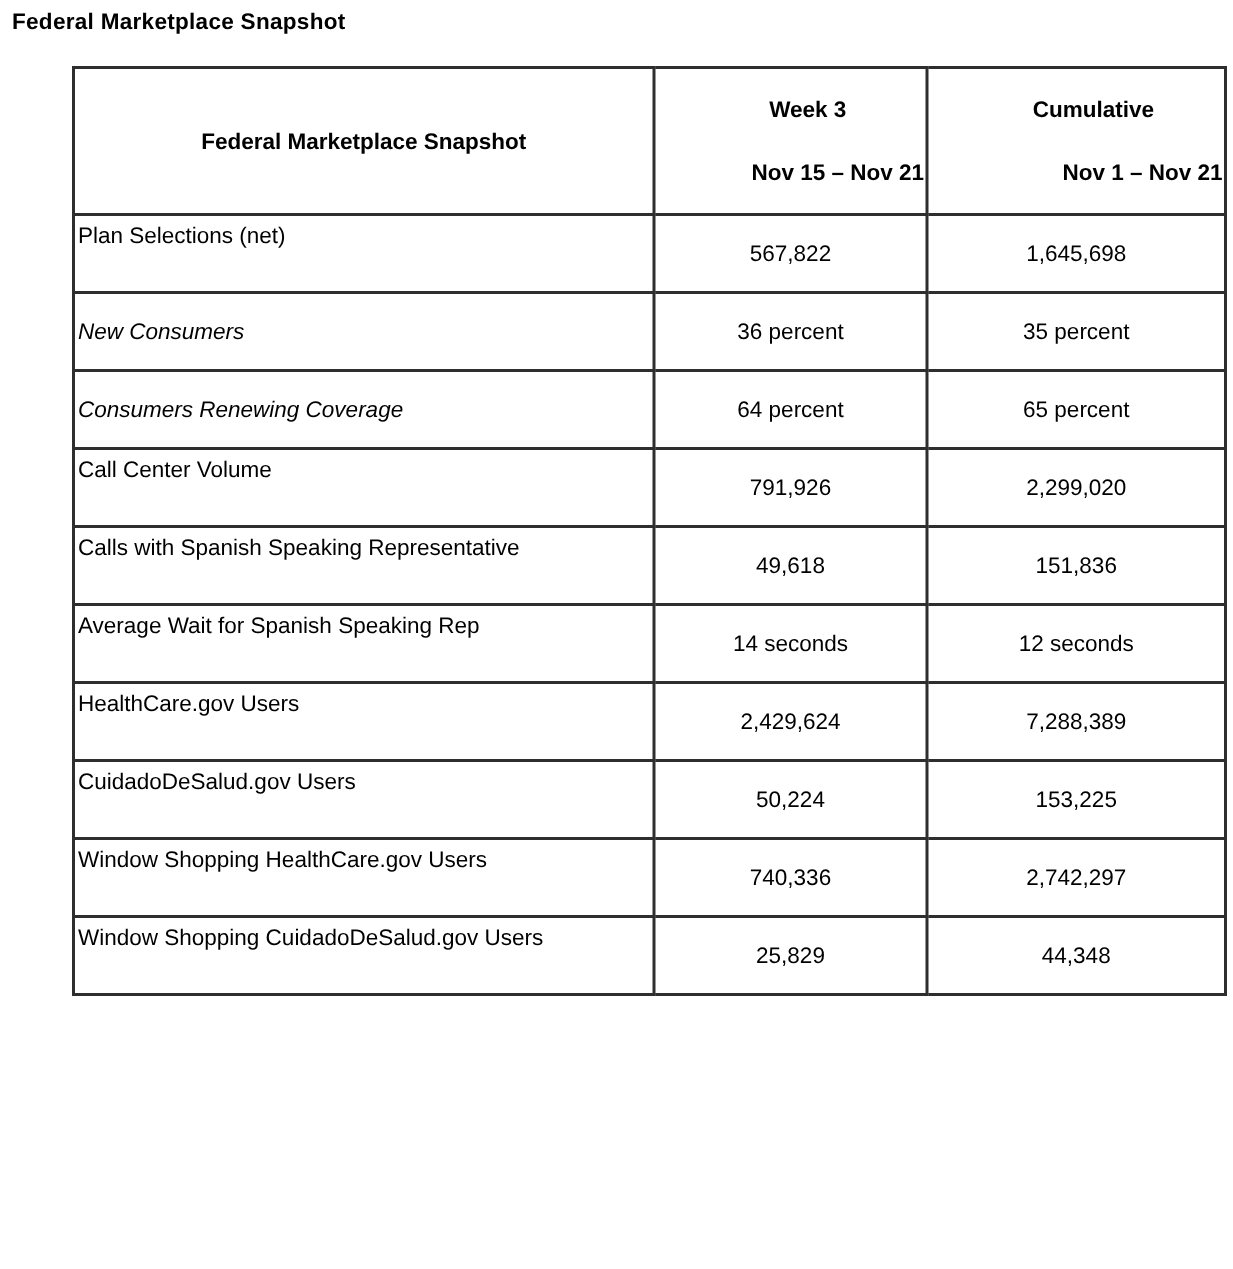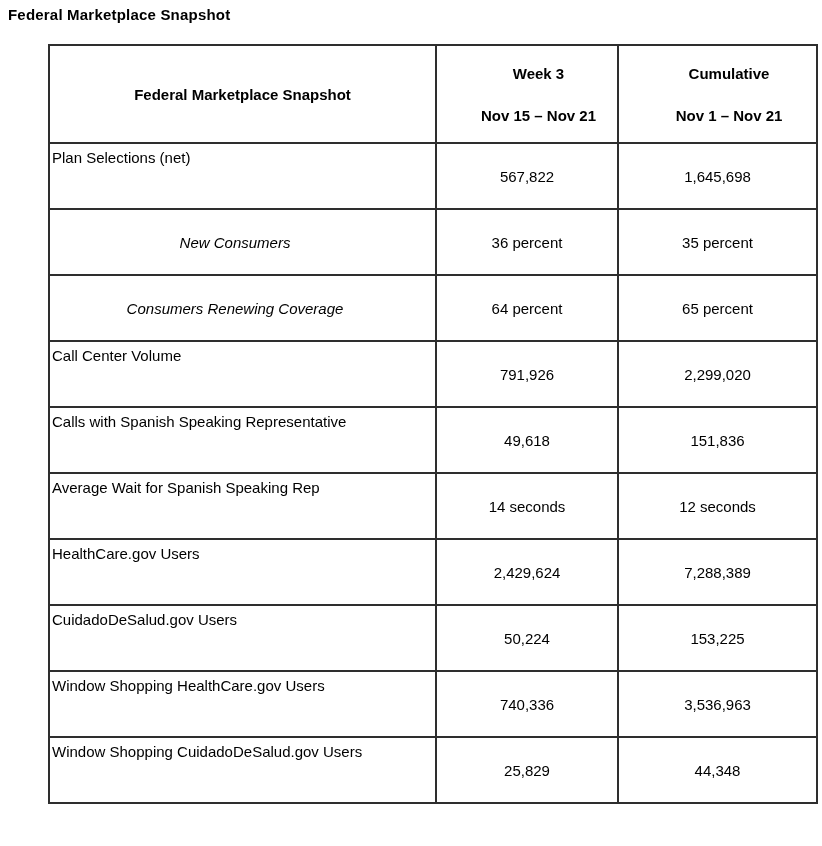--- a/index.html
+++ b/index.html
@@ -30,42 +30,42 @@
     table-layout: fixed;
     font-size: 15px;
   }
   table.snapshot th,
   table.snapshot td {
     border: 2px solid #2e2e2e;
     background: #ffffff;
     overflow: hidden;
   }
   tr.header-row { height: 98px; }
-  tr.data-row  { height: 66px; }
+  tr.data-row  { height: 52px; }
   th.h-metric {
     font-weight: bold;
     text-align: center;
     vertical-align: middle;
     font-size: 15px;
   }
   th.h-col {
     font-weight: bold;
     text-align: center;
     vertical-align: middle;
     font-size: 15px;
     padding-left: 24px;
   }
-  .h-line2 { margin-top: 25px; }
+  .h-line2 { margin-top: 25px; text-align: right; }
   td.label {
     text-align: left;
     vertical-align: top;
     padding: 5px 2px 2px 2px;
   }
   td.label.italic {
-    text-align: center;
+    text-align: left;
     vertical-align: middle;
     font-style: italic;
     padding: 2px 17px 2px 2px;
   }
   td.value {
     text-align: center;
     vertical-align: middle;
     padding: 12px 1px;
   }
 </style>
@@ -139,21 +139,21 @@
 
     <tr class="data-row">
       <td class="label">CuidadoDeSalud.gov Users</td>
       <td class="value">50,224</td>
       <td class="value">153,225</td>
     </tr>
 
     <tr class="data-row">
       <td class="label">Window Shopping HealthCare.gov Users</td>
       <td class="value">740,336</td>
-      <td class="value">3,536,963</td>
+      <td class="value">2,742,297</td>
     </tr>
 
     <tr class="data-row">
       <td class="label">Window Shopping CuidadoDeSalud.gov Users</td>
       <td class="value">25,829</td>
       <td class="value">44,348</td>
     </tr>
   </tbody>
 </table>
 

